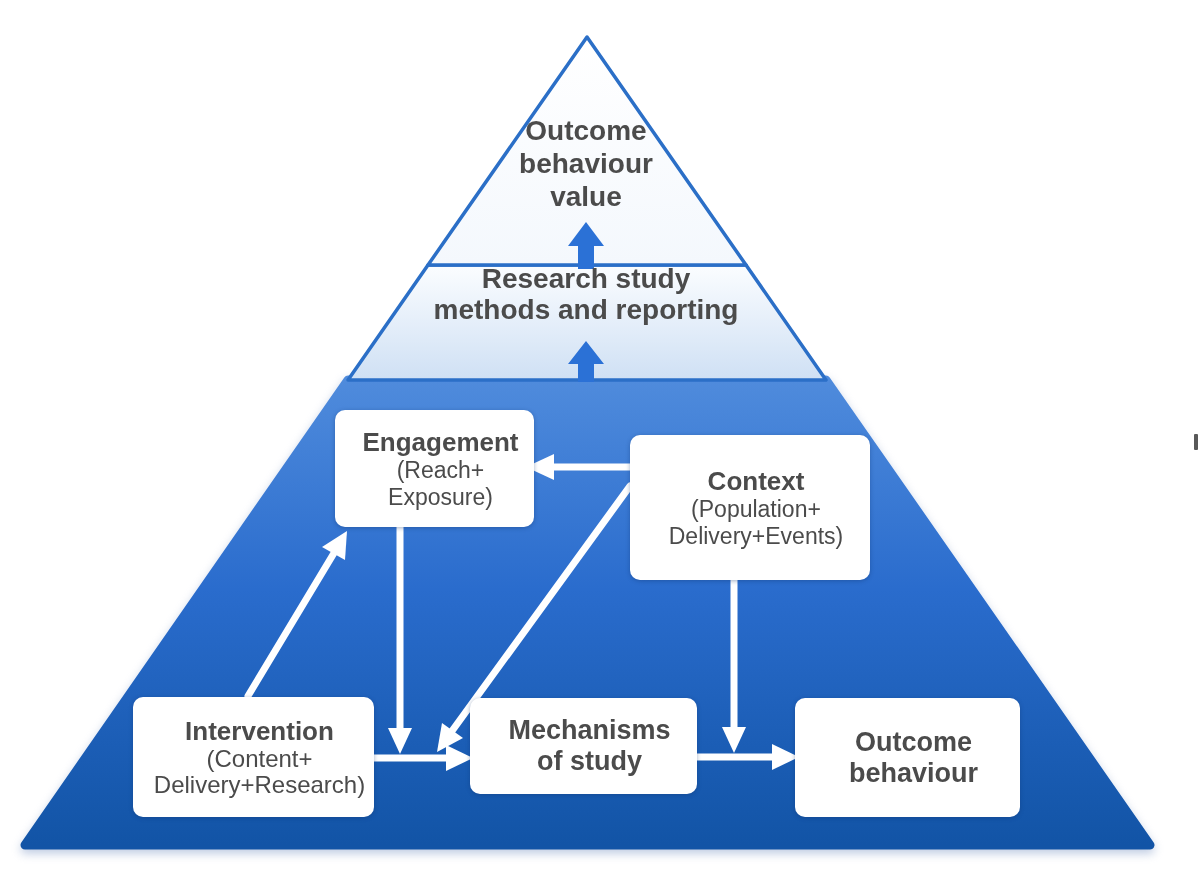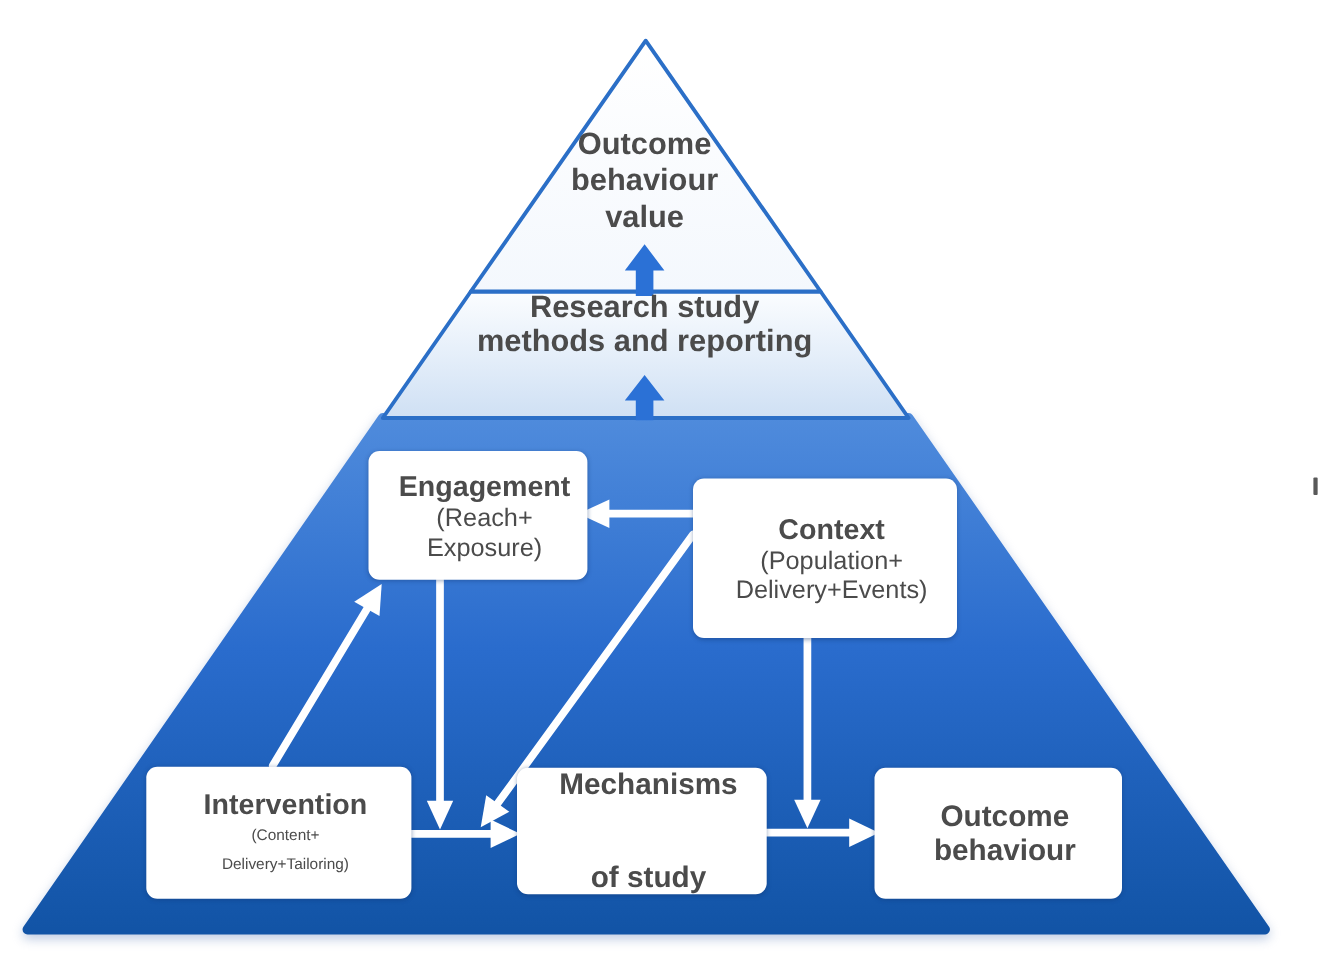--- a/index.html
+++ b/index.html
@@ -14,22 +14,22 @@
        display:flex;flex-direction:column;justify-content:center;
        box-shadow:0 1px 4px rgba(18,52,110,0.40);padding-left:12px;}
   .box .title{font-weight:bold;font-size:26px;line-height:30px;}
   .box .sub{font-size:23px;line-height:27px;}
   .box .big{font-weight:bold;font-size:27px;line-height:31px;}
 
   .box.engagement{left:335px;top:410px;width:187px;height:117px;}
   .box.context{left:630px;top:395px;width:228px;height:145px;margin-top:40px;}
   .box.intervention{left:133px;top:697px;width:229px;height:120px;}
   .box.intervention .title{font-size:26px;line-height:29px;}
-  .box.intervention .sub{font-size:14px;line-height:26px;}
-  .box.mechanisms{left:470px;top:698px;width:215px;height:115px;justify-content:space-between;}
+  .box.intervention .sub{font-size:24px;line-height:26px;}
+  .box.mechanisms{left:470px;top:698px;width:215px;height:96px;}
   .box.outcome{left:795px;top:698px;width:213px;height:119px;}
 
   .edge-artifact{position:absolute;left:1194px;top:434px;width:4px;height:16px;
                  background:#3c3c3c;opacity:.85;border-radius:1px;}
 </style>
 </head>
 <body>
 
 <div class="canvas">
 
@@ -117,21 +117,21 @@
 
   <div class="box context">
     <div class="title">Context</div>
     <div class="sub">(Population+</div>
     <div class="sub">Delivery+Events)</div>
   </div>
 
   <div class="box intervention">
     <div class="title">Intervention</div>
     <div class="sub">(Content+</div>
-    <div class="sub">Delivery+Tailoring)</div>
+    <div class="sub">Delivery+Research)</div>
   </div>
 
   <div class="box mechanisms">
     <div class="big">Mechanisms</div>
     <div class="big">of study</div>
   </div>
 
   <div class="box outcome">
     <div class="big">Outcome</div>
     <div class="big">behaviour</div>

